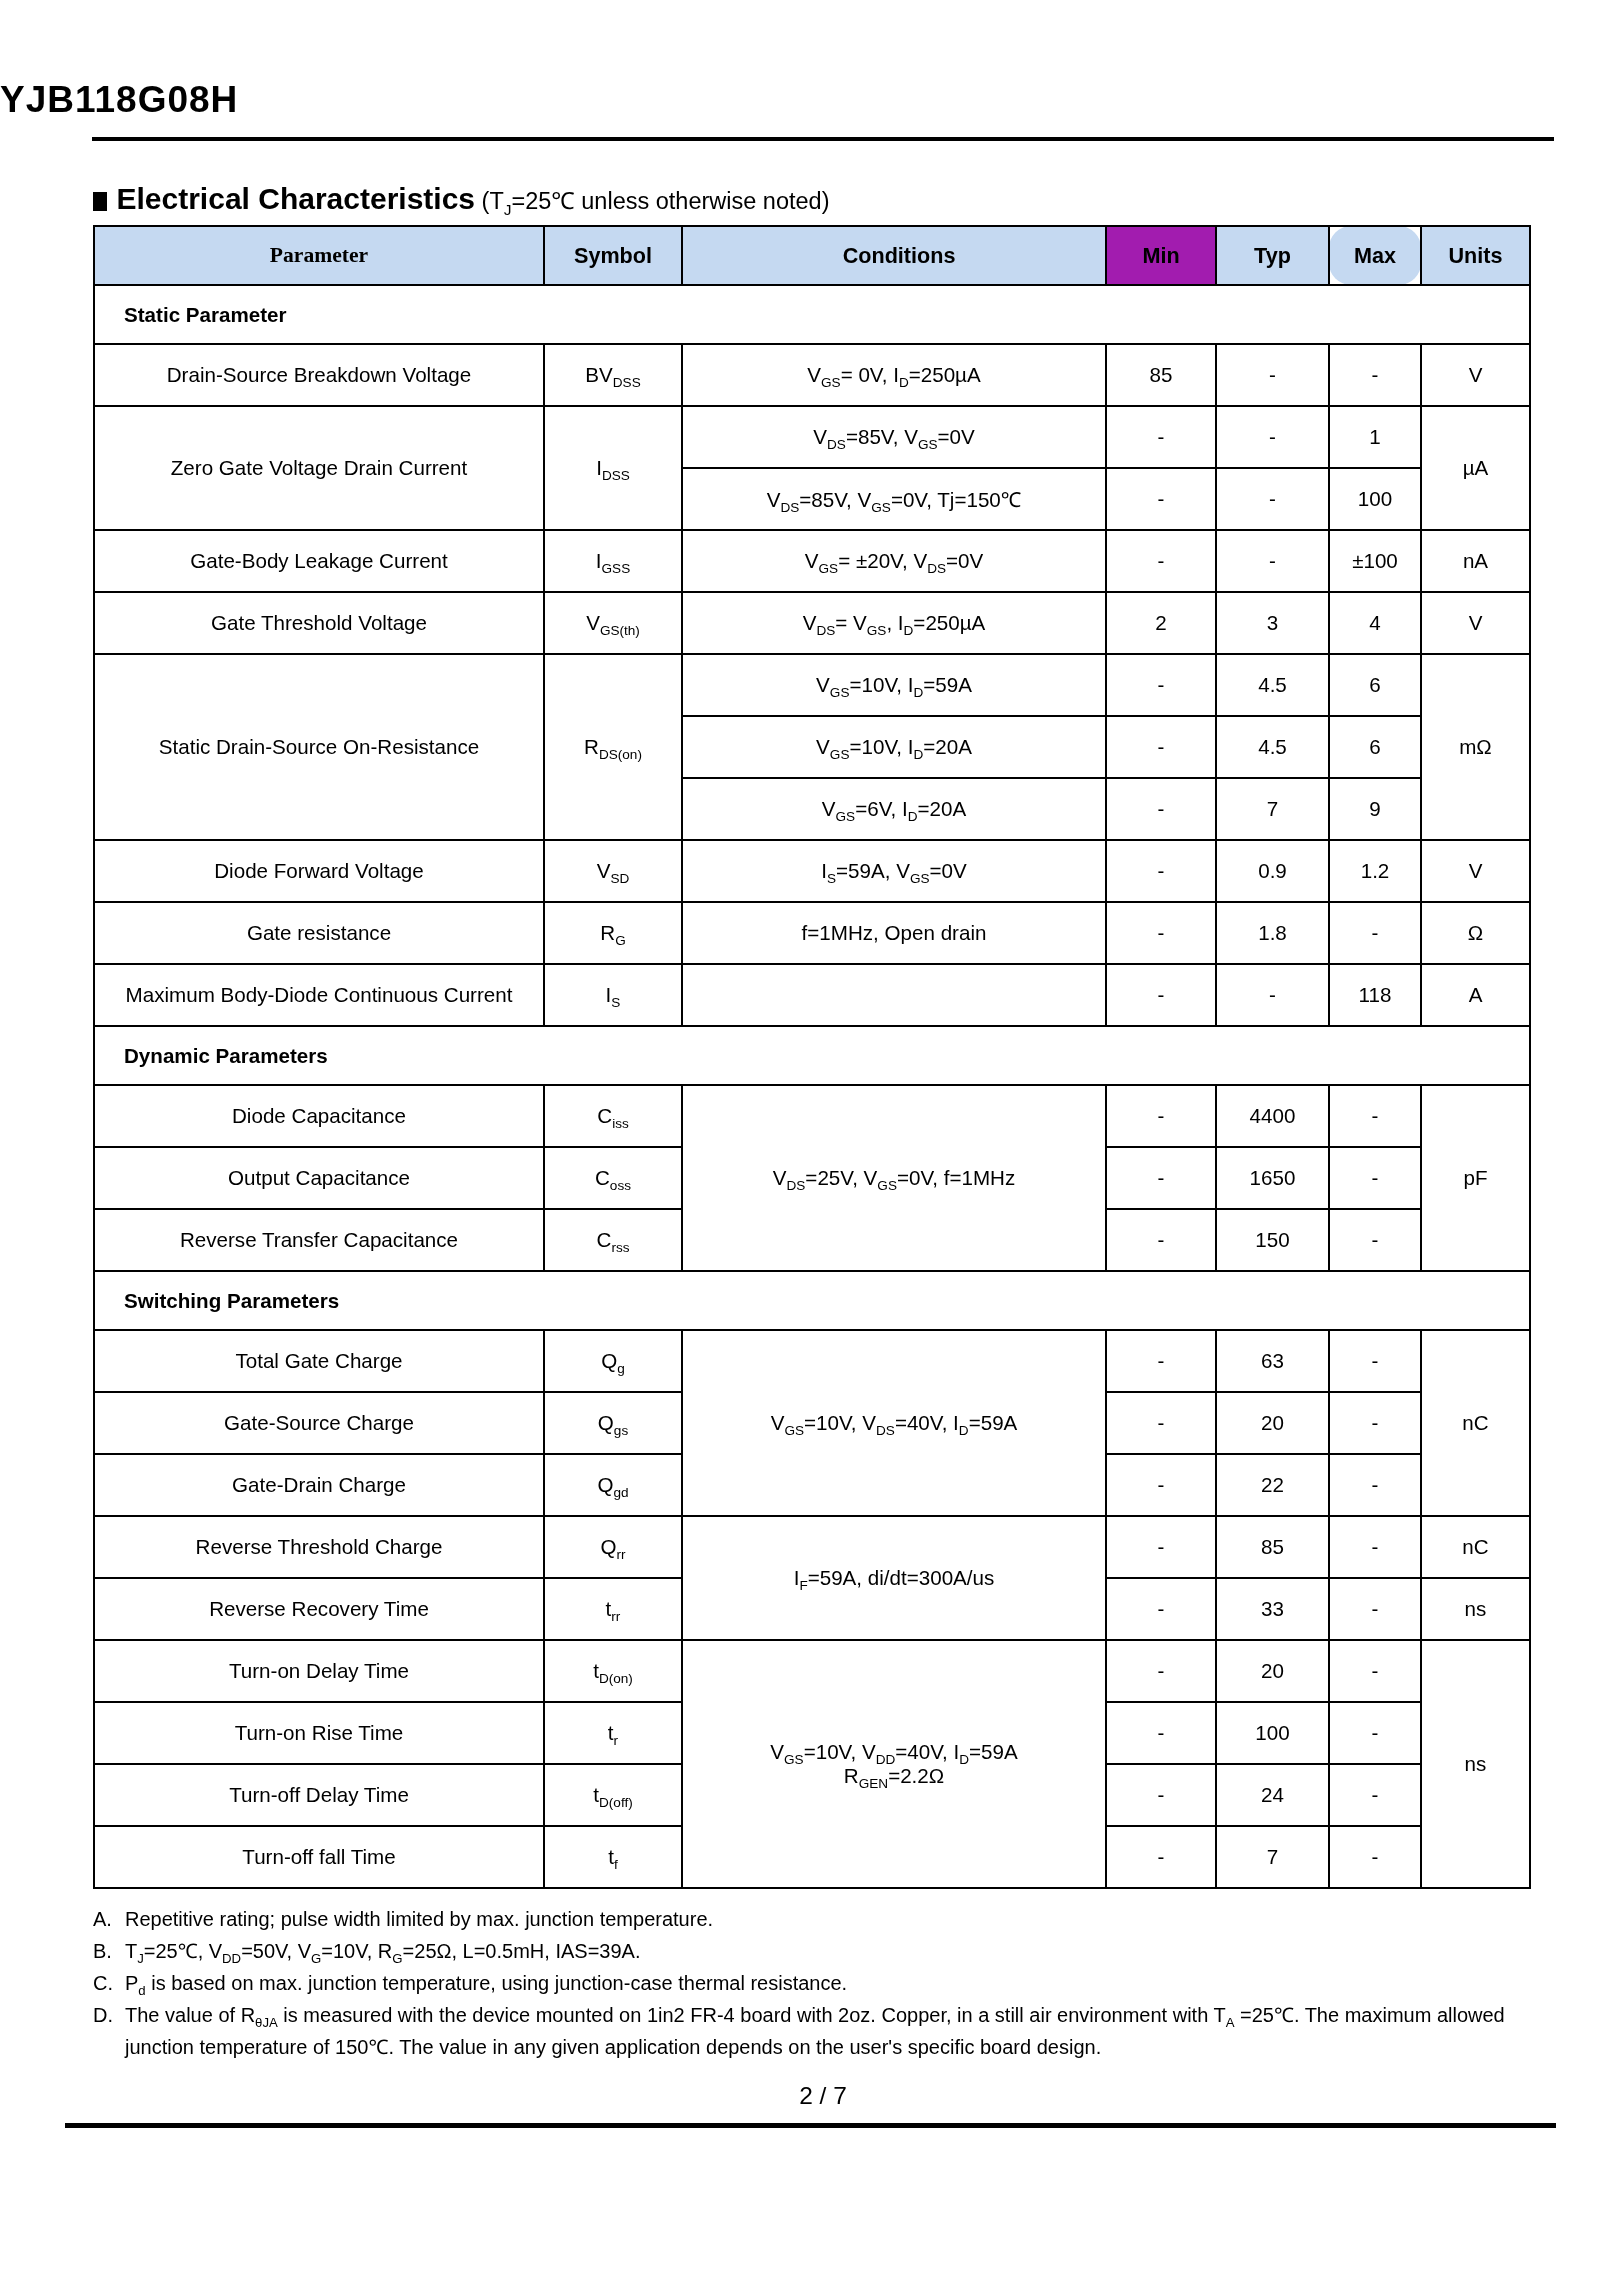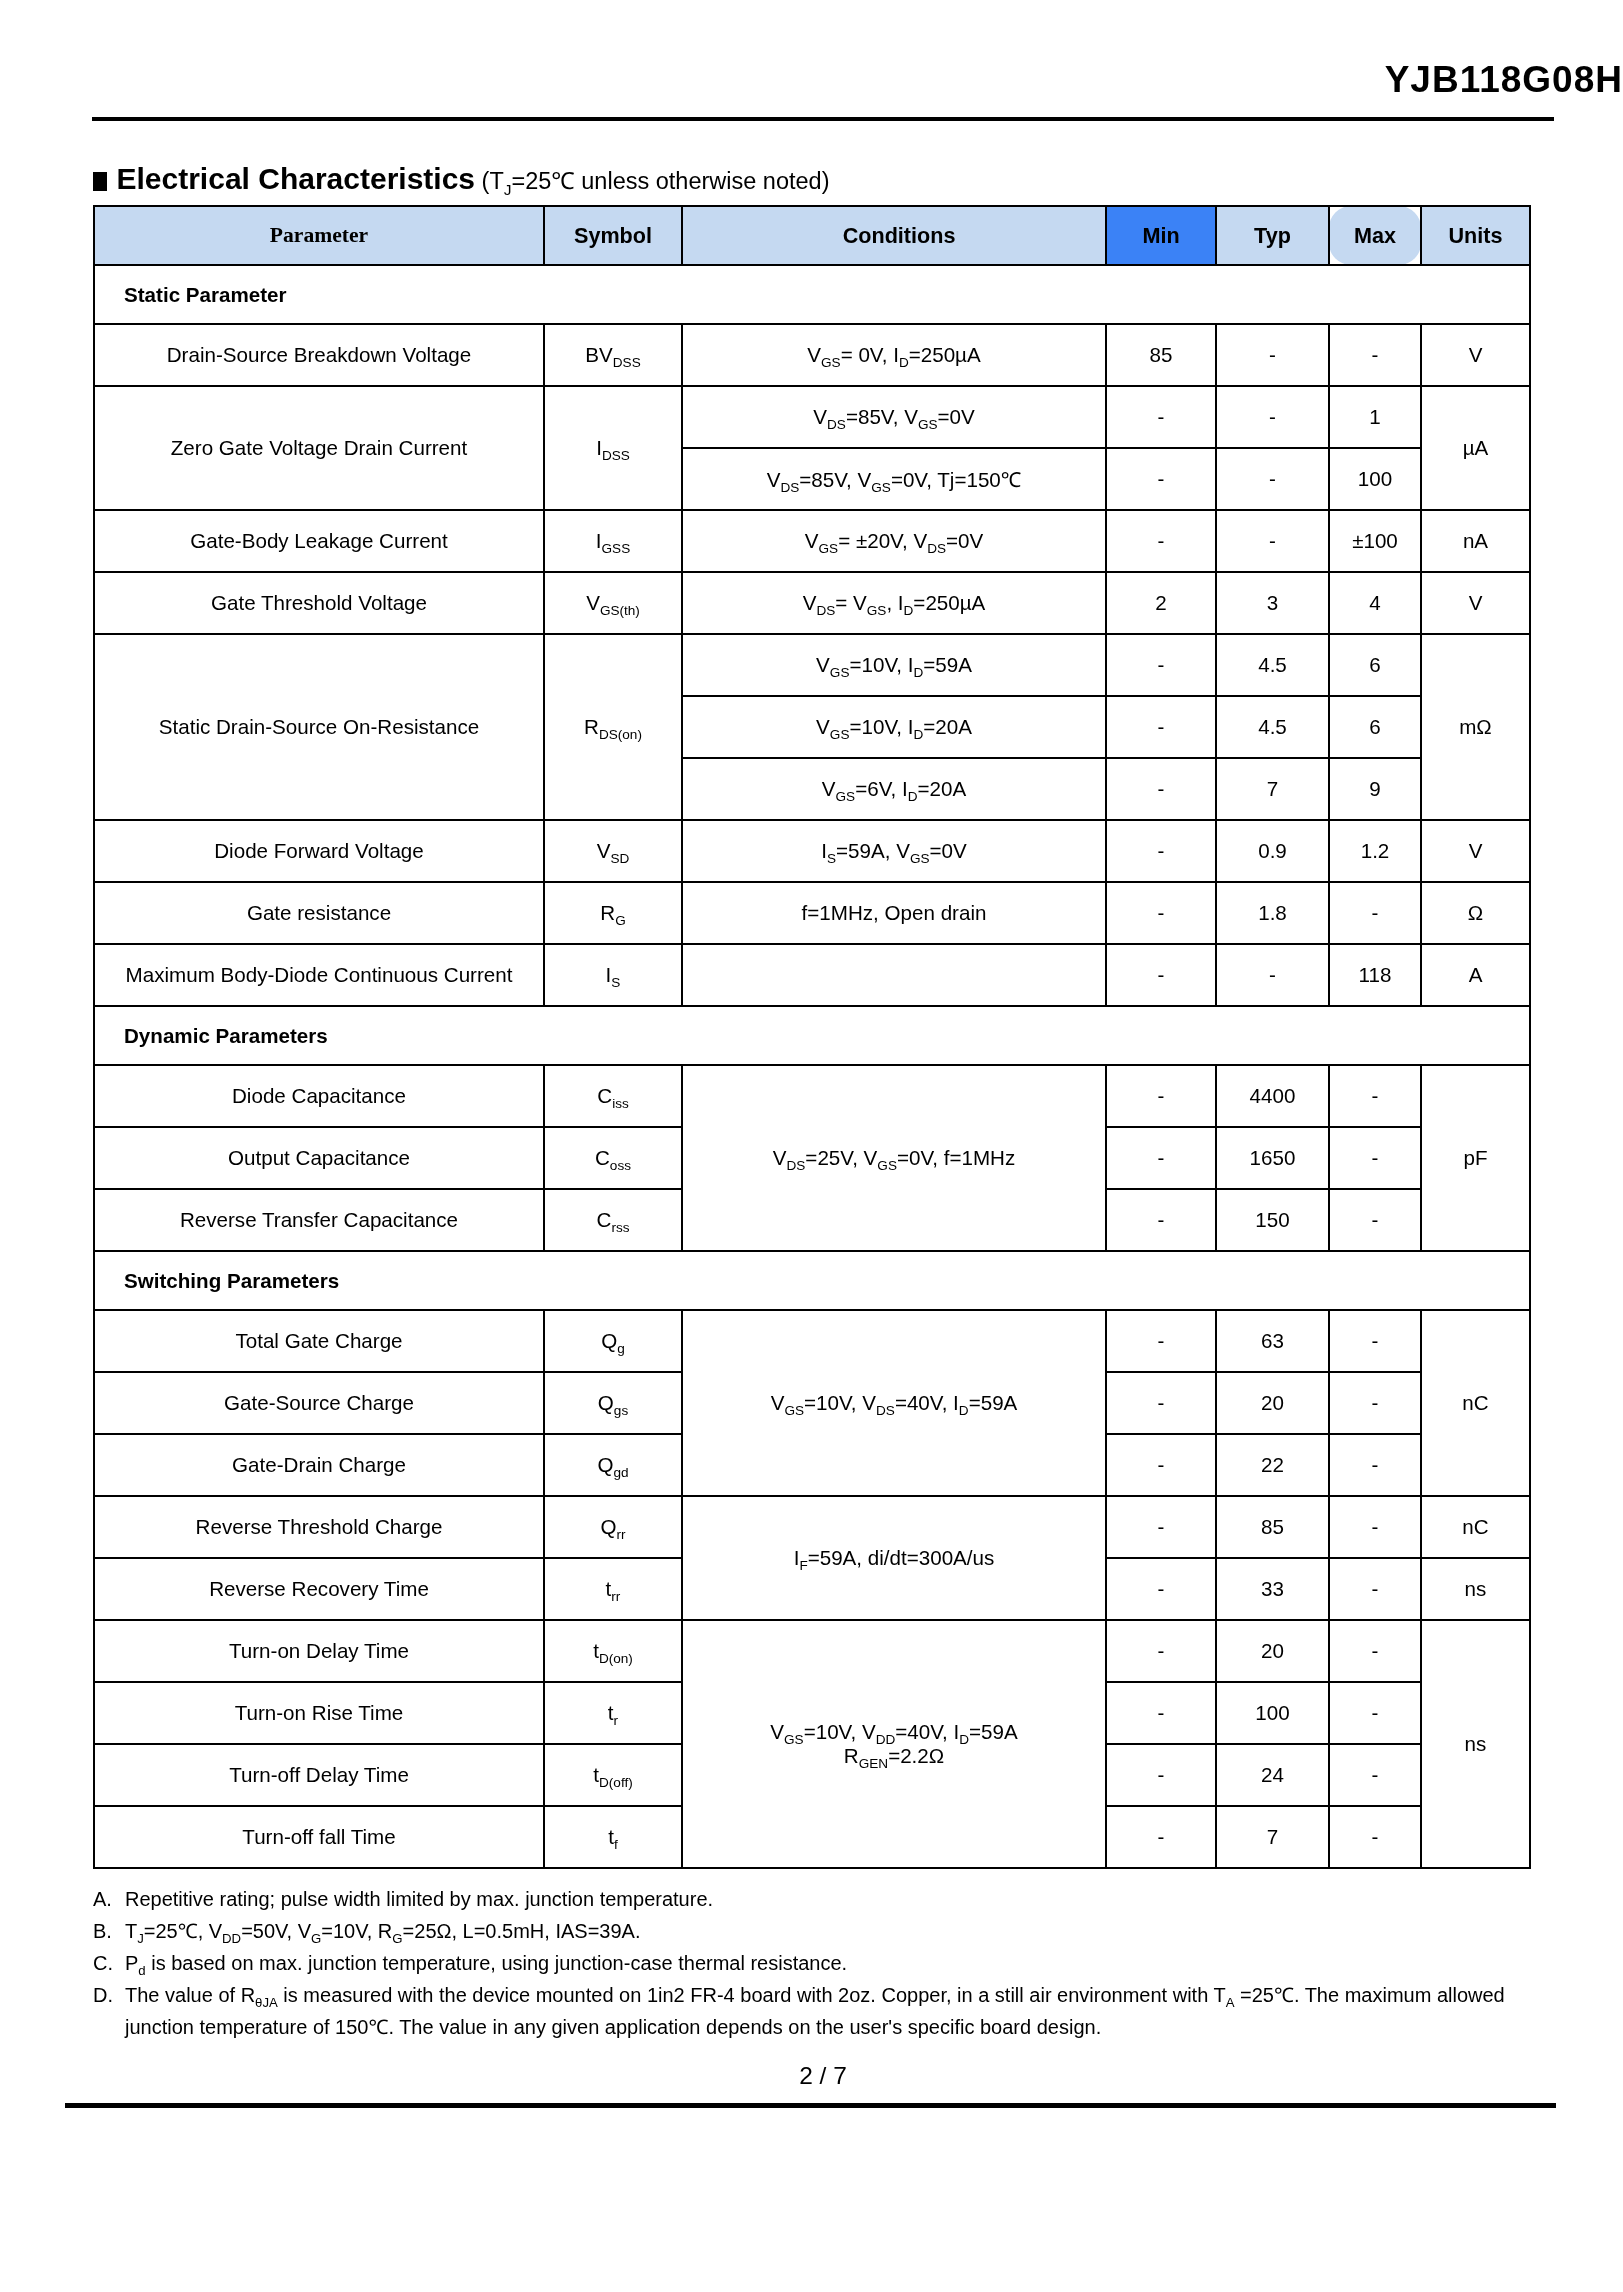--- a/index.html
+++ b/index.html
@@ -3,22 +3,22 @@
 <meta charset="utf-8">
 <style>
   html,body { margin:0; padding:0; }
   body {
     width:1623px; height:2293px;
     background:#ffffff; color:#000;
     font-family:"Liberation Sans", sans-serif;
     position:relative; overflow:hidden;
   }
   .doc-title {
-    padding-top:58px;
-    text-align:right;
+    padding-top:78px;
+    text-align:left;
     font-size:37px; font-weight:bold;
     letter-spacing:1px;
     line-height:43px;
   }
   .rule-top {
     height:3.9px; background:#000;
     margin:15.7px 69px 0 92px;
   }
   .ec-heading {
     margin:43px 0 0 93px;
@@ -81,21 +81,21 @@
     <col style="width:110px">
       <col style="width:113px">
       <col style="width:92px">
       <col style="width:109px">
   </colgroup>
   <tbody id="tbl-body">
       <tr>
         <th style="background: rgb(197, 217, 241); font-family: Liberation Serif, serif;">Parameter</th>
         <th style="background: rgb(197, 217, 241);">Symbol</th>
         <th style="background: rgb(197, 217, 241); padding-left: 16px;">Conditions</th>
-        <th style="background: #3b82f6;">Min</th>
+        <th style="background: #a21caf;">Min</th>
         <th style="background: rgb(197, 217, 241);">Typ</th>
         <th style="background: rgb(197, 217, 241); border-radius: 22px;">Max</th>
         <th style="background: rgb(197, 217, 241);">Units</th>
       </tr>
       <tr class="section">
         <td colspan="7">Static Parameter</td>
       </tr>
       <tr>
         <td class="param">Drain-Source Breakdown Voltage</td>
         <td>BV<sub>DSS</sub></td>

